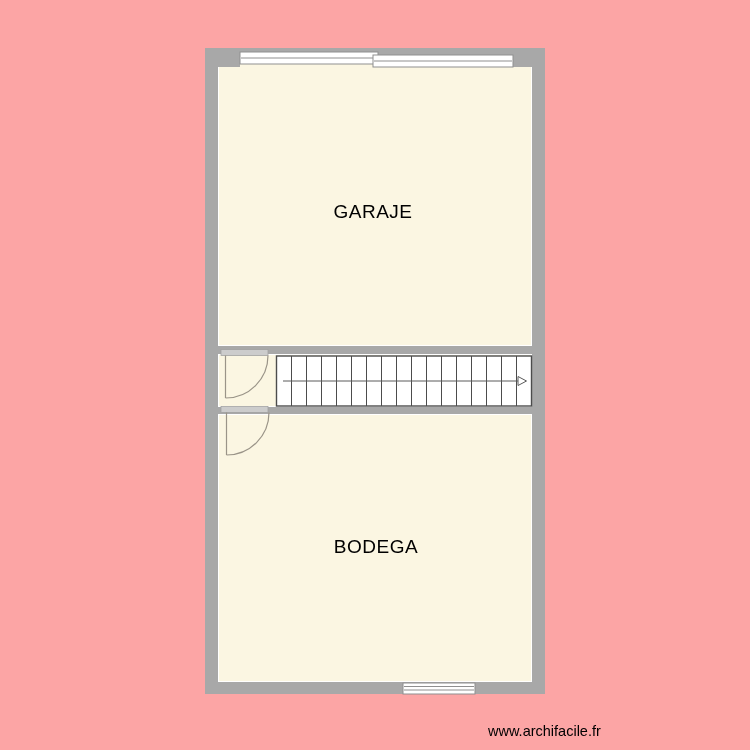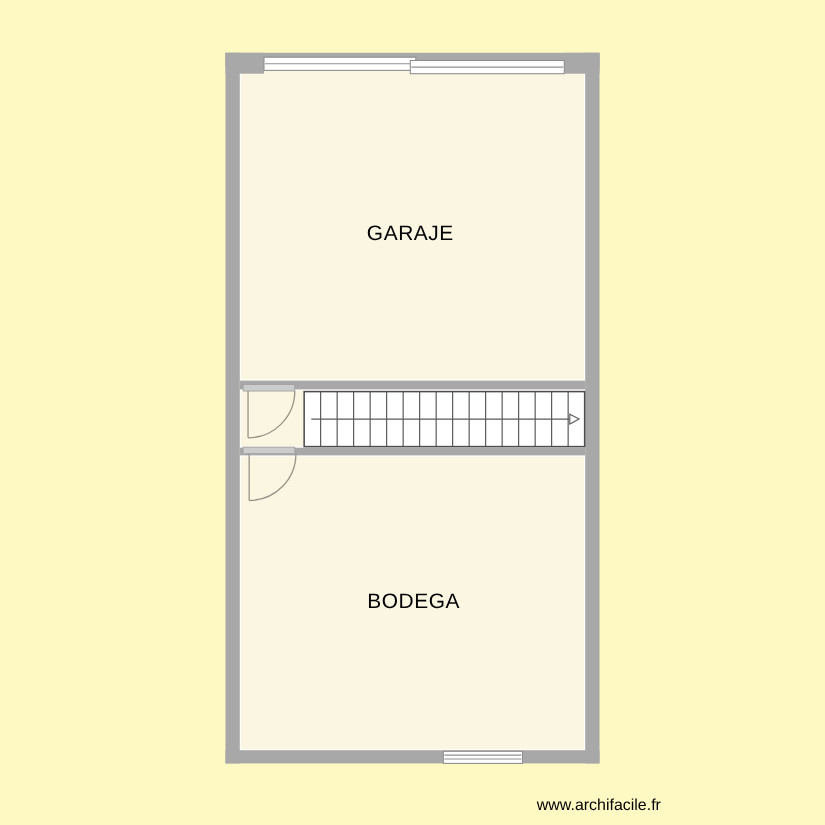--- a/index.html
+++ b/index.html
@@ -9,21 +9,21 @@
     --door-bar:#cccccc;
     --door-arc:#9a9488;
     --stair:#4c4c4c;
     --arrow:#5a5a5a;
     --label:#000000;
   }
   html,body{margin:0;padding:0;background:#ffffff;}
   .canvas{
     position:relative;
     width:750px;height:750px;
-    background:#fef9c3;
+    background:#fca5a5;
     overflow:hidden;
     font-family:"Liberation Sans", sans-serif;
   }
   svg{display:block;}
   .wall{fill:var(--wall);}
   .room{fill:var(--room-fill);stroke:#ffffff;stroke-width:2;}
   .window-frame{fill:#ffffff;stroke:var(--window-stroke);stroke-width:1;}
   .window-line{stroke:var(--window-stroke);stroke-width:1;fill:none;}
   .door-bar{fill:var(--door-bar);stroke:#9f9f9f;stroke-width:0.75;}
   .door-line{stroke:var(--door-arc);stroke-width:1.2;fill:none;}

